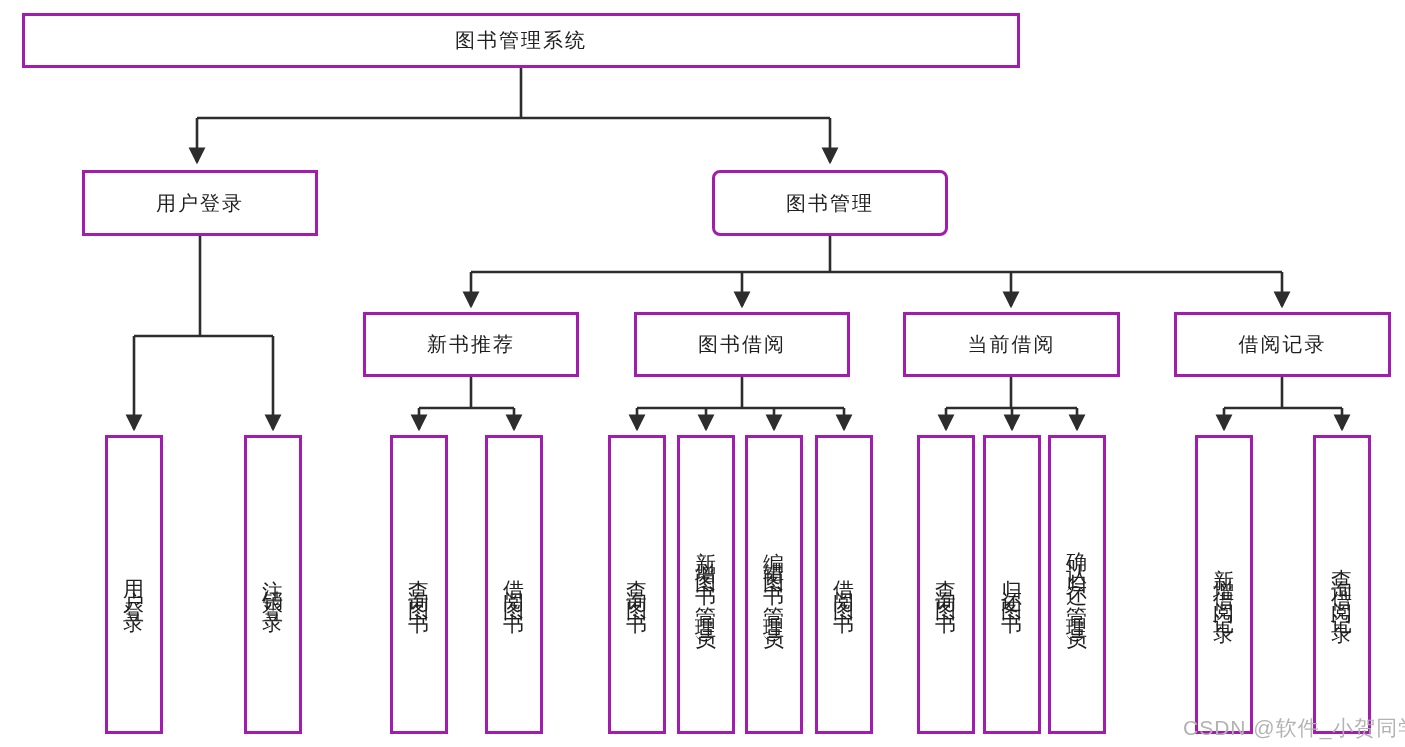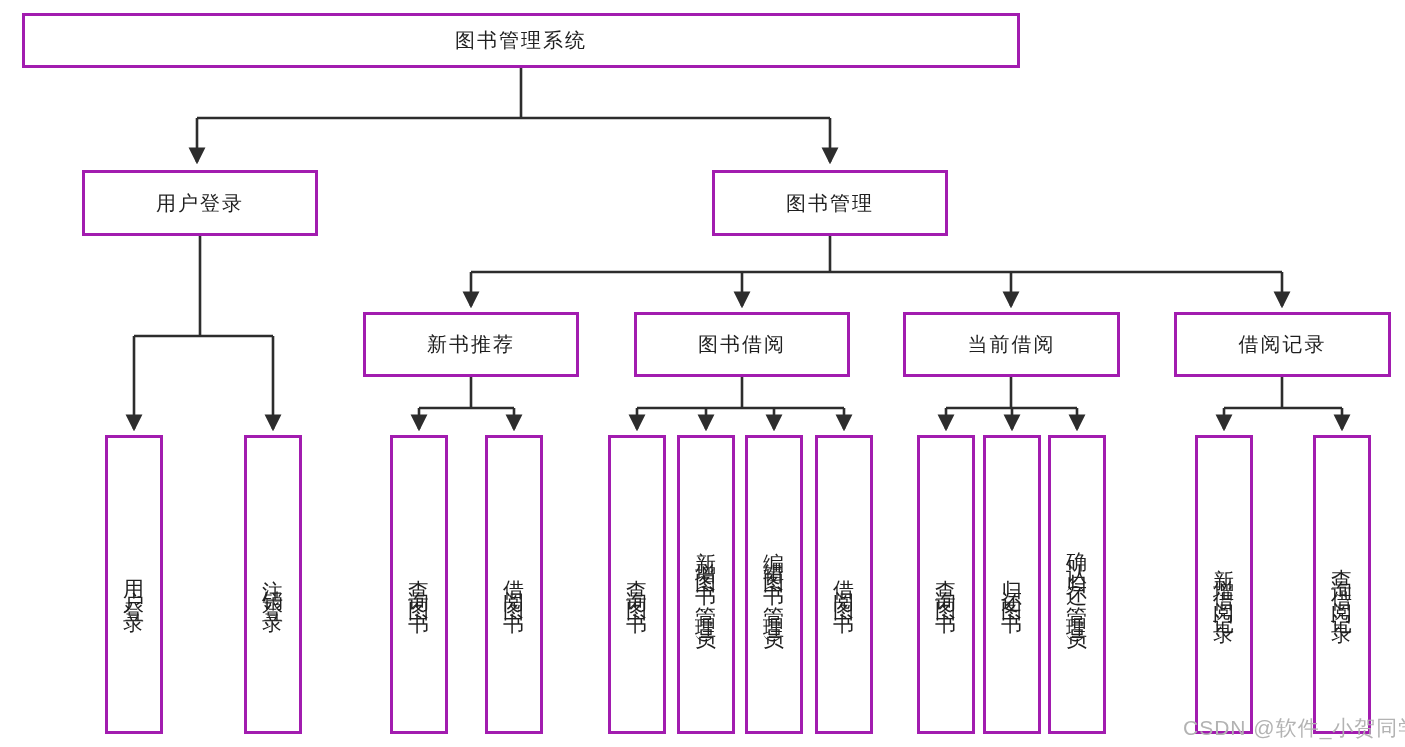--- a/index.html
+++ b/index.html
@@ -45,21 +45,21 @@
   }
   .node.v {
     writing-mode: vertical-rl;
     text-orientation: mixed;
     font-size: 21px;
     letter-spacing: 11px;
     line-height: 1;
   }
   .root-box   { left: 22px;  top: 13px;  width: 998px; height: 55px; }
   .l1-0 { left: 82px;  top: 170px; width: 236px; height: 66px; }
-  .l1-1 { left: 712px; top: 170px; width: 236px; height: 66px; }
+  .l1-1 { left: 712px; top: 170px; width: 236px; height: 66px; border-radius: 8px; }
   .l2-0 { left: 363px;  top: 312px; width: 216px; height: 65px; }
   .l2-1 { left: 634px;  top: 312px; width: 216px; height: 65px; }
   .l2-2 { left: 903px;  top: 312px; width: 217px; height: 65px; }
   .l2-3 { left: 1174px; top: 312px; width: 217px; height: 65px; }
   .leaf { top: 435px; width: 58px; height: 299px; }
   .x0  { left: 105px; }
   .x1  { left: 244px; }
   .x2  { left: 390px; }
   .x3  { left: 485px; }
   .x4  { left: 608px; }

